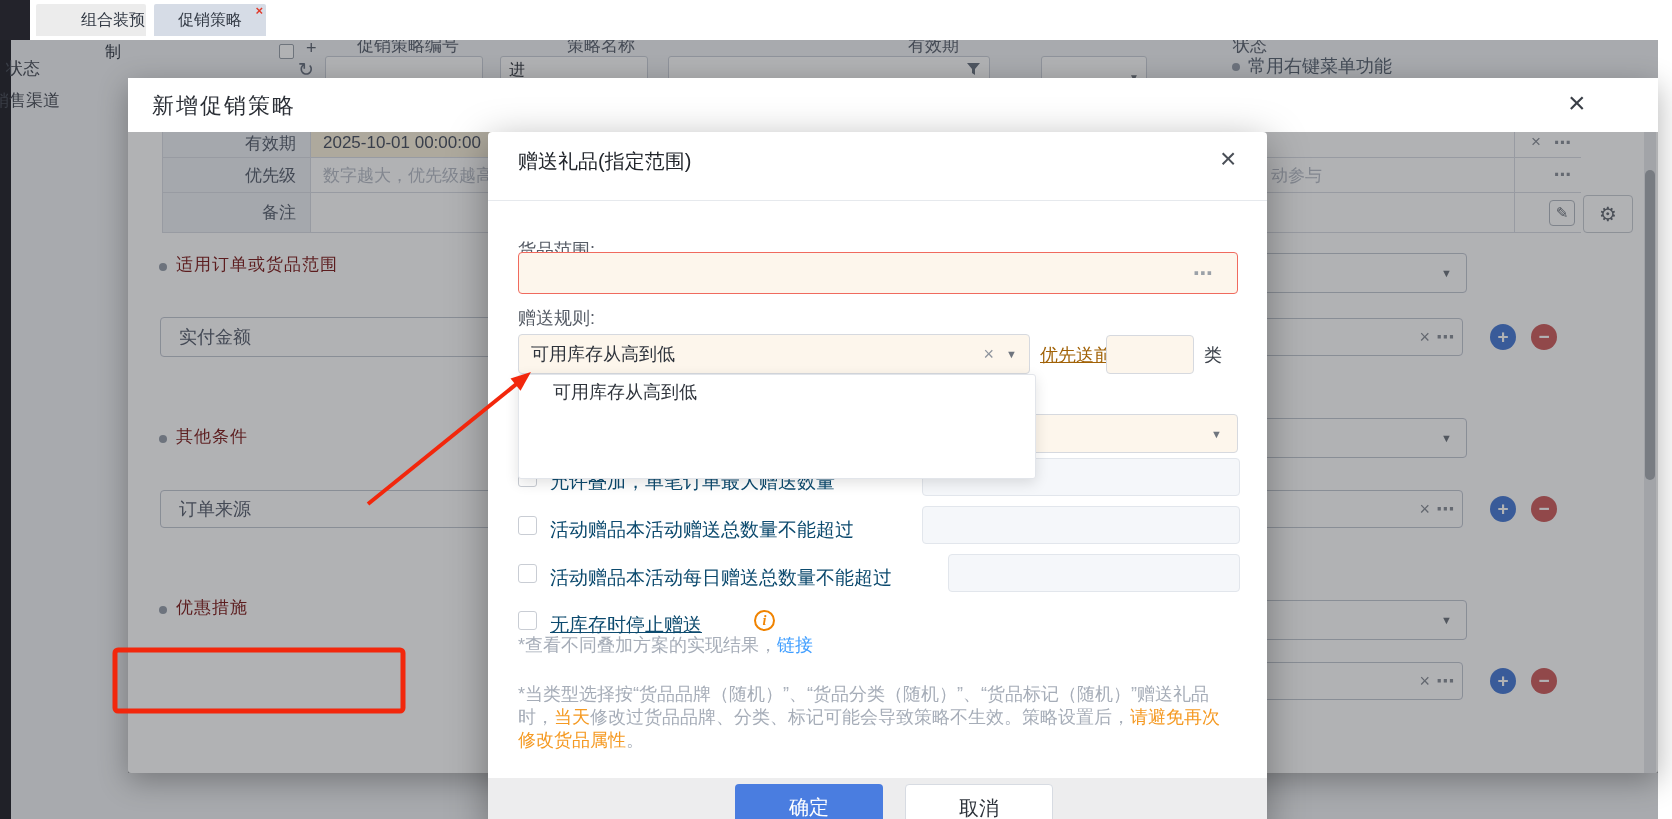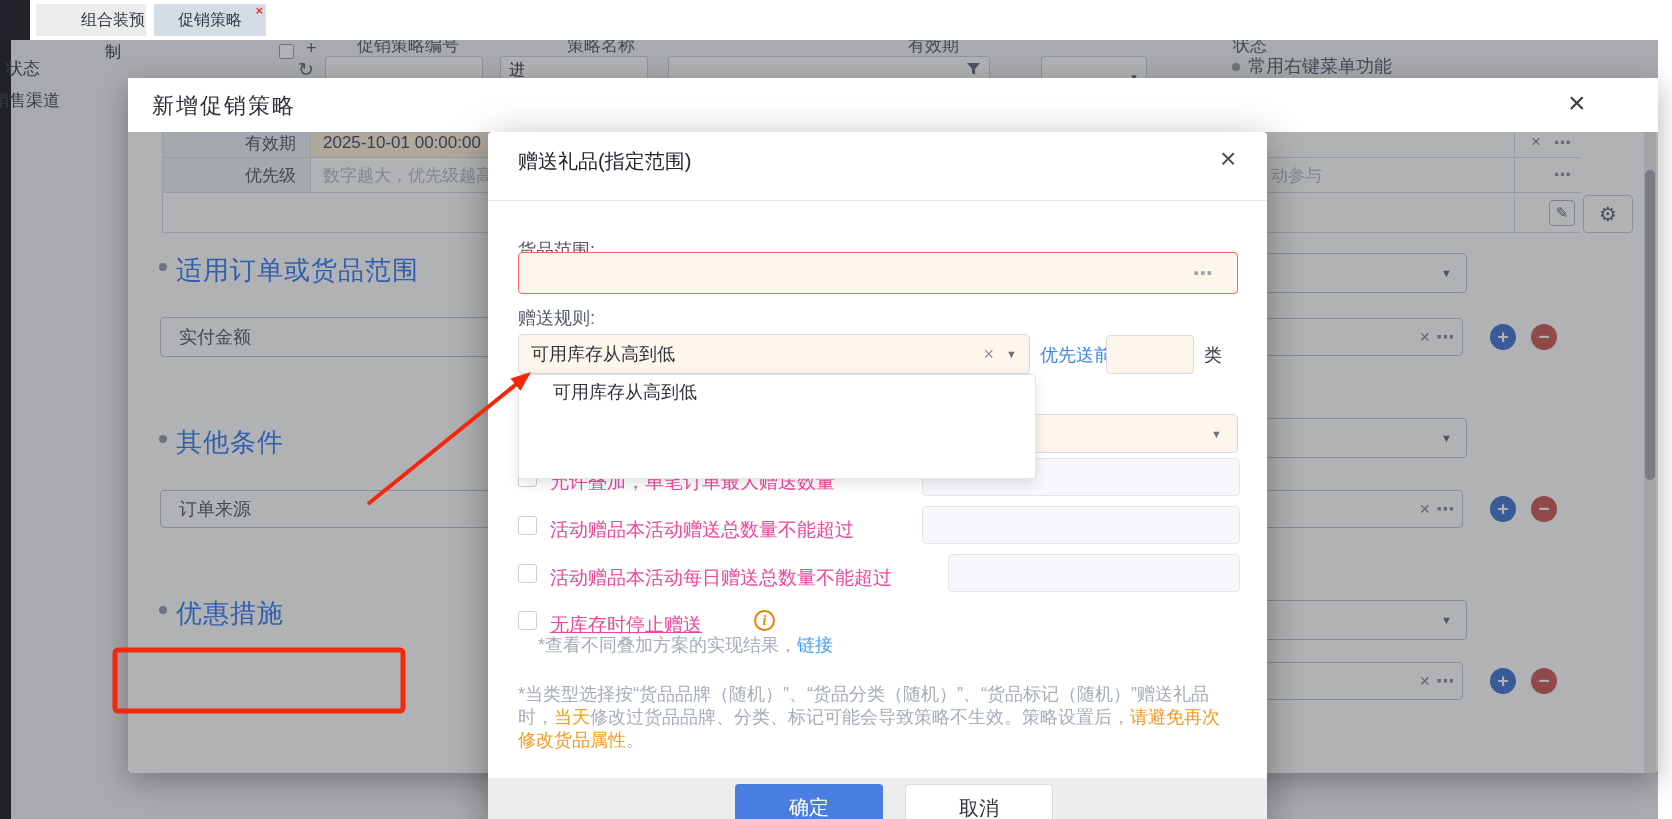--- a/index.html
+++ b/index.html
@@ -34,21 +34,21 @@
   .modal-close{position:absolute;left:1440px;top:8px;font-size:30px;color:#3a3f47;line-height:34px;cursor:pointer;}
   .m-overlay{position:absolute;left:0;top:54px;width:1530px;height:641px;background:rgba(25,28,34,.34);z-index:3;}
 
   .ftable{position:absolute;left:34px;top:50px;width:1418px;border-left:1px solid #d9dde4;border-top:1px solid #d9dde4;}
   .frow{position:relative;width:1418px;border-bottom:1px solid #d9dde4;}
   .flabel{position:absolute;left:0;top:0;width:148px;height:100%;background:#edf0f5;border-right:1px solid #d9dde4;color:#5a6270;font-size:17px;text-align:right;padding-right:14px;display:flex;align-items:center;justify-content:flex-end;}
   .fval{position:absolute;left:148px;top:0;height:100%;display:flex;align-items:center;padding-left:12px;font-size:17px;}
   .fend{position:absolute;left:1351px;top:0;width:67px;height:100%;border-left:1px solid #d9dde4;}
   .icn{color:#8b9099;}
 
-  .secttitle{position:absolute;font-size:26px;color:#3b82f6;letter-spacing:1px;}
+  .secttitle{position:absolute;font-size:17px;color:#7f1d1d;letter-spacing:1px;}
   .condbox{position:absolute;background:#fff;border:1px solid #c3c8d2;border-radius:4px;font-size:18px;color:#5a6170;display:flex;align-items:center;padding-left:18px;}
   .rsel{position:absolute;background:#fff;border:1px solid #c3c8d2;border-radius:4px;}
   .rsel .caret{position:absolute;right:14px;top:50%;transform:translateY(-50%);font-size:11px;color:#6f757e;}
   .rinp{position:absolute;background:#fff;border:1px solid #c3c8d2;border-radius:4px;}
   .rinp .x{position:absolute;right:32px;top:50%;transform:translateY(-50%);font-size:18px;color:#8b9099;}
   .rinp .dots{position:absolute;right:8px;top:50%;transform:translateY(-50%);font-size:18px;color:#8b9099;font-weight:bold;}
   .circle{position:absolute;width:26px;height:26px;border-radius:50%;color:#fff;font-size:19px;font-weight:bold;text-align:center;line-height:25px;cursor:pointer;}
   .c-add{background:#4a7cd6;}
   .c-rem{background:#cf5e5e;}
   .gearbtn{position:absolute;left:1455px;top:117px;width:50px;height:38px;background:#fff;border:1px solid #c9cdd4;border-radius:4px;text-align:center;line-height:36px;font-size:20px;color:#646a73;cursor:pointer;}
@@ -65,21 +65,21 @@
   .warninput{position:absolute;background:#fdf6ec;border:1px solid #d6d9df;border-radius:4px;}
   .red-border{border:1px solid #f06a5e;}
   .w-dots{position:absolute;right:24px;top:50%;transform:translateY(-50%);font-size:20px;color:#9ba1a8;font-weight:bold;}
   .gsel{position:absolute;left:30px;top:202px;width:512px;height:40px;background:#fdf6ec;border:1px solid #d6d9df;border-radius:4px;display:flex;align-items:center;padding:0 12px;}
   .gsel .txt{flex:1;font-size:18px;color:#2e333b;}
   .gsel .x{font-size:18px;color:#8f959e;margin-right:12px;}
   .gsel .caret{font-size:11px;color:#6f757e;}
   .dd{position:absolute;left:30px;top:242px;width:518px;height:105px;background:#fff;border:1px solid #e2e5ea;border-radius:3px;box-shadow:0 4px 14px rgba(0,0,0,.12);z-index:3;}
   .dd-opt{height:35px;line-height:35px;padding-left:34px;font-size:18px;color:#2e333b;cursor:pointer;}
   .cbox{position:absolute;left:30px;width:19px;height:19px;background:#fff;border:1px solid #c9cdd4;border-radius:3px;cursor:pointer;}
-  .cb-label{position:absolute;left:62px;font-size:19px;color:#ec4899;}
+  .cb-label{position:absolute;left:62px;font-size:19px;color:#0c4a6e;}
   .gray-inp{position:absolute;background:#f5f7fa;border:1px solid #e2e6ec;border-radius:4px;}
   .info{position:absolute;left:266px;top:478px;width:21px;height:21px;border:2px solid #f08300;border-radius:50%;color:#f08300;font-family:"Liberation Serif",serif;font-style:italic;font-weight:bold;font-size:14px;text-align:center;line-height:17px;}
   .note{position:absolute;left:30px;font-size:18px;color:#a6adb8;line-height:23px;}
   .note a, .lnk{color:#409eff;text-decoration:none;cursor:pointer;}
   .orange{color:#f59a23;}
   .dlg-footer{position:absolute;left:0;top:646px;width:779px;height:54px;background:#ededee;}
   .btn{position:absolute;top:652px;width:148px;height:46px;border-radius:4px;font-size:20px;text-align:center;line-height:46px;cursor:pointer;}
   .btn-ok{left:247px;background:#4a7de0;color:#fff;}
   .btn-cancel{left:417px;background:#fff;border:1px solid #d7dbe2;color:#2e333b;}
 
@@ -152,20 +152,21 @@
         <div class="flabel">优先级</div>
         <div class="fval" style="width:440px;color:#b9bec8;">
             <span class="nowrap">数字越大，优先级越高</span>
           </div>
         <span class="nowrap" style="position:absolute;left:1108px;top:6px;font-size:17px;color:#b9bec8;">动参与</span>
         <div class="fend">
           <span class="icn" style="position:absolute;right:10px;top:6px;font-size:17px;font-weight:bold;">⋯</span>
         </div>
       </div>
       <div class="frow" style="height:40px;">
+        <div class="flabel">备注</div>
         <div class="fval" style="width:440px;"></div>
         <div class="fend">
           <span class="editicn">✎</span>
         </div>
       </div>
     </div>
     <div class="gearbtn"><span>⚙</span></div>
 
     <div class="bullet" style="left:31px;top:185px;"></div>
     <div class="secttitle nowrap" style="left:48px;top:175px;">适用订单或货品范围</div>
@@ -227,21 +228,21 @@
     <div class="warninput red-border" style="left:30px;top:120px;width:720px;height:42px;">
       <span class="w-dots">⋯</span>
     </div>
 
     <div class="dlg-label nowrap" style="top:174px;">赠送规则:</div>
     <div class="gsel">
       <span class="txt nowrap">可用库存从高到低</span>
       <span class="x">×</span>
       <span class="caret">▼</span>
     </div>
-    <span class="abs nowrap" style="left:552px;top:211px;font-size:18px;color:#3b82f6;">优先送前</span>
+    <span class="abs nowrap" style="left:552px;top:211px;font-size:18px;color:#a16207;text-decoration:underline;">优先送前</span>
     <div class="warninput" style="left:618px;top:203px;width:88px;height:39px;"></div>
     <span class="abs nowrap" style="left:716px;top:211px;font-size:18px;color:#3c424b;">类</span>
 
     <div class="warninput" style="left:30px;top:282px;width:720px;height:39px;z-index:1;">
       <span style="position:absolute;right:15px;top:50%;transform:translateY(-50%);font-size:11px;color:#6f757e;">▼</span>
     </div>
 
     <div class="dd">
       <div class="dd-opt nowrap">可用库存从高到低</div>
     </div>
@@ -255,21 +256,21 @@
     <div class="gray-inp" style="left:434px;top:374px;width:318px;height:38px;"></div>
 
     <div class="cbox" style="top:432px;"></div>
     <span class="cb-label nowrap" style="top:433px;">活动赠品本活动每日赠送总数量不能超过</span>
     <div class="gray-inp" style="left:460px;top:422px;width:292px;height:38px;"></div>
 
     <div class="cbox" style="top:479px;"></div>
     <span class="cb-label nowrap" style="top:480px;text-decoration:underline;">无库存时停止赠送</span>
     <div class="info">i</div>
 
-    <div class="note nowrap" style="top:502px;margin-left:20px;">
+    <div class="note nowrap" style="top:502px;">
       <span>*查看不同叠加方案的实现结果，</span><span class="lnk">链接</span>
     </div>
     <div class="note" style="top:551px;width:712px;">
       <span>*当类型选择按“货品品牌（随机）”、“货品分类（随机）”、“货品标记（随机）”赠送礼品时，</span><span class="orange">当天</span><span>修改过货品品牌、分类、标记可能会导致策略不生效。策略设置后，</span><span class="orange">请避免再次修改货品属性</span><span>。</span>
     </div>
 
     <div class="dlg-footer"></div>
     <div class="btn btn-ok">确定</div>
     <div class="btn btn-cancel">取消</div>
   </div>

